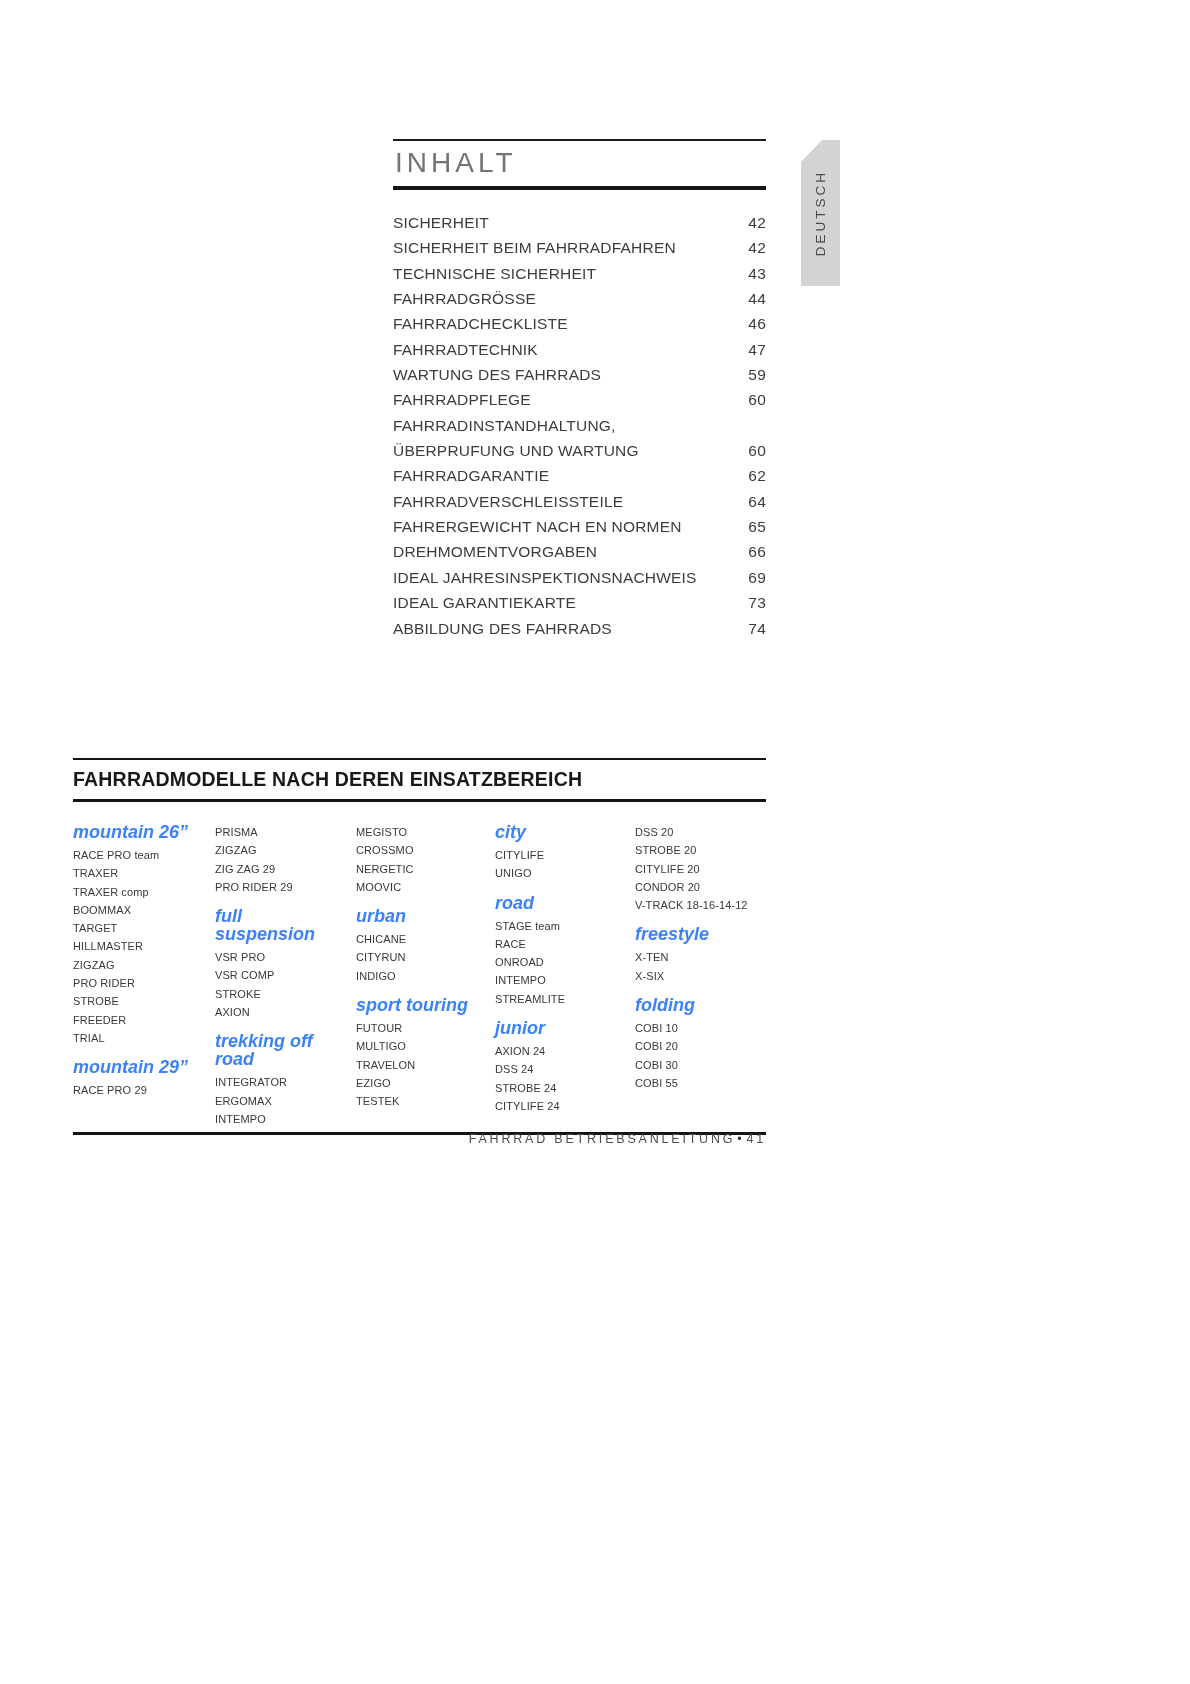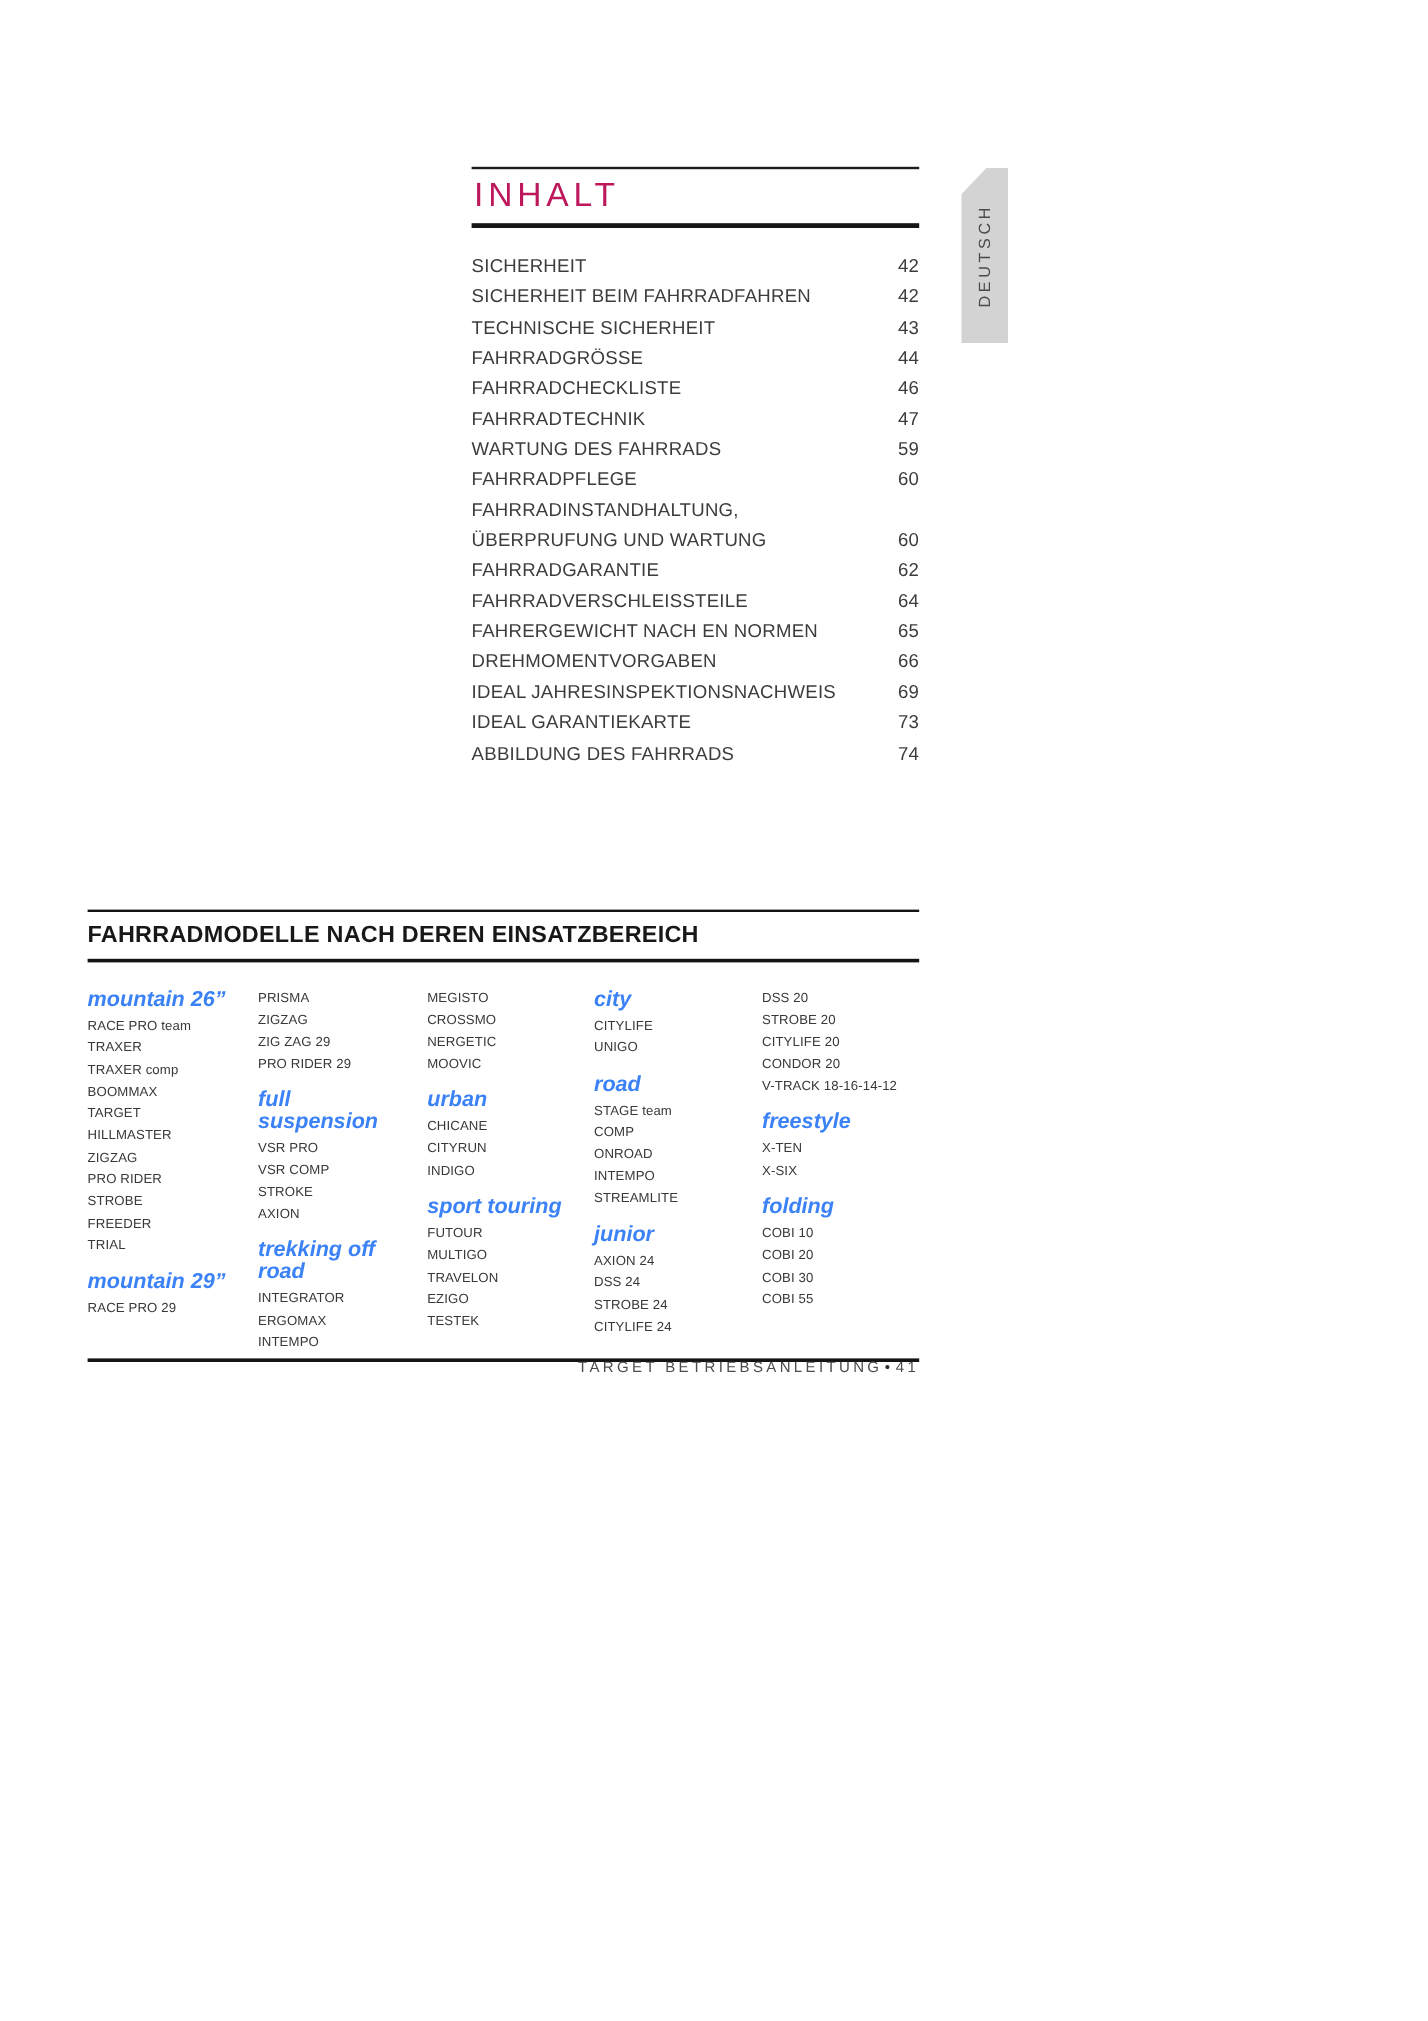--- a/index.html
+++ b/index.html
@@ -13,21 +13,21 @@
   }
 
   
   .toc-section { position: absolute; left: 393px; top: 139px; width: 373px; }
   .rule-thin  { height: 2px; background: #1c1c1c; }
   .rule-thick { height: 4px; background: #161616; }
   .toc-title {
     margin: 8px 0 0 2px;
     font-size: 28px; line-height: 28px;
     font-weight: 400; letter-spacing: 4px;
-    color: #be185d;
+    color: #737373;
   }
   .toc-title-gap { height: 9px; }
   .toc-list { list-style: none; margin: 20px 0 0 0; padding: 0; text-align: center; }
   .toc-row {
     display: flex; justify-content: space-between;
     font-size: 15.5px; line-height: 25.35px;
     color: #3c3c3c; letter-spacing: 0.2px;
   }
   .toc-page { color: #3c3c3c; }
 
@@ -220,21 +220,21 @@
           <div class="model-item">TRAVELON</div>
           <div class="model-item">EZIGO</div>
           <div class="model-item">TESTEK</div>
         </div>
         <div class="column">
           <div class="block-header first">city</div>
           <div class="model-item">CITYLIFE</div>
           <div class="model-item">UNIGO</div>
           <div class="block-header">road</div>
           <div class="model-item">STAGE team</div>
-          <div class="model-item">COMP</div>
+          <div class="model-item">RACE</div>
           <div class="model-item">ONROAD</div>
           <div class="model-item">INTEMPO</div>
           <div class="model-item">STREAMLITE</div>
           <div class="block-header">junior</div>
           <div class="model-item">AXION 24</div>
           <div class="model-item">DSS 24</div>
           <div class="model-item">STROBE 24</div>
           <div class="model-item">CITYLIFE 24</div>
         </div>
         <div class="column">
@@ -250,16 +250,16 @@
           <div class="model-item">COBI 10</div>
           <div class="model-item">COBI 20</div>
           <div class="model-item">COBI 30</div>
           <div class="model-item">COBI 55</div>
         </div>
       </div>
     <div class="m-rule-bottom"></div>
   </section>
 
   <footer class="page-footer">
-    <span>TARGET BETRIEBSANLEITUNG</span><span class="sep">•</span><span>41</span>
+    <span>FAHRRAD BETRIEBSANLEITUNG</span><span class="sep">•</span><span>41</span>
   </footer>
 
 </div>
 
 </body></html>

